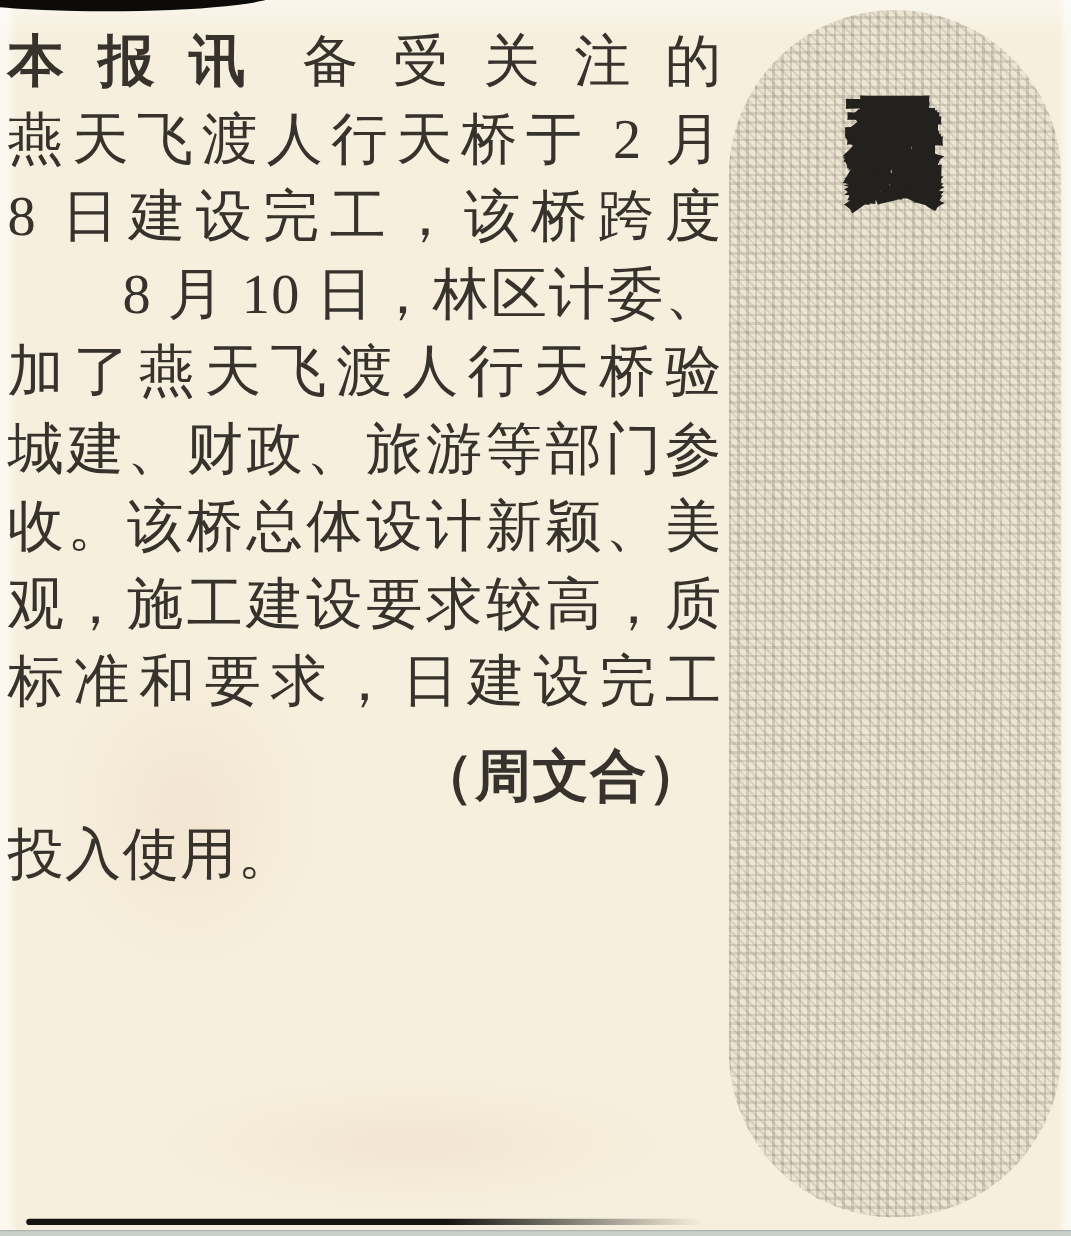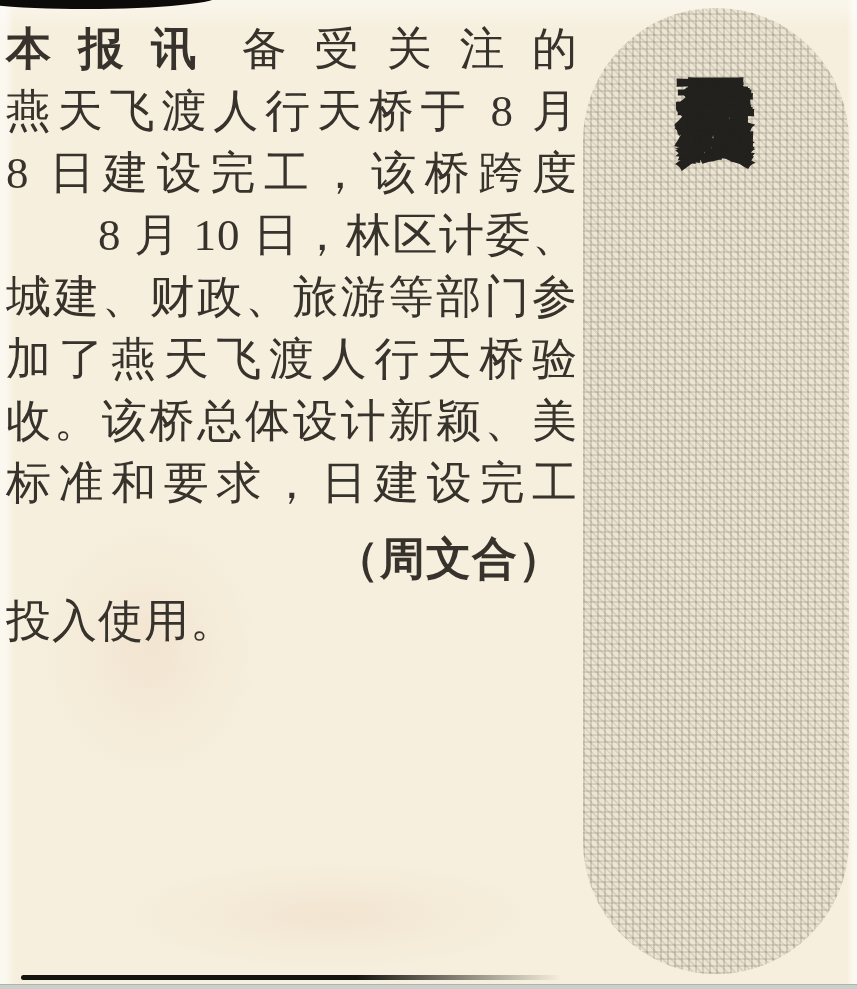--- a/index.html
+++ b/index.html
@@ -140,26 +140,27 @@
 <div class="page">
 
   <div class="top-ink"></div>
   <div class="stain s1"></div>
   <div class="stain s2"></div>
 
   <div class="article">
     <div class="line">
       <span class="dateline-bold">本报讯</span><span>备受关注的</span>
     </div>
-    <div class="line">燕天飞渡人行天桥于 8 月</div>
+    <div class="line">燕天飞渡人行天桥于 2 月</div>
     <div class="line">8 日建设完工，该桥跨度</div>
     <div class="line indent">8 月 10 日，林区计委、</div>
+    <div class="line">加了燕天飞渡人行天桥验</div>
     <div class="line">城建、财政、旅游等部门参</div>
-    <div class="line">加了燕天飞渡人行天桥验</div>
     <div class="line">收。该桥总体设计新颖、美</div>
+    <div class="line">观，施工建设要求较高，质</div>
     <div class="line">标准和要求，日建设完工</div>
     <div class="line signature">（周文合）</div>
     <div class="line short">投入使用。</div>
   </div>
 
   <div class="banner"></div>
   <div class="headline">
     <div class="headline-text">燕天飞渡人行天桥投入使用</div>
   </div>
 

